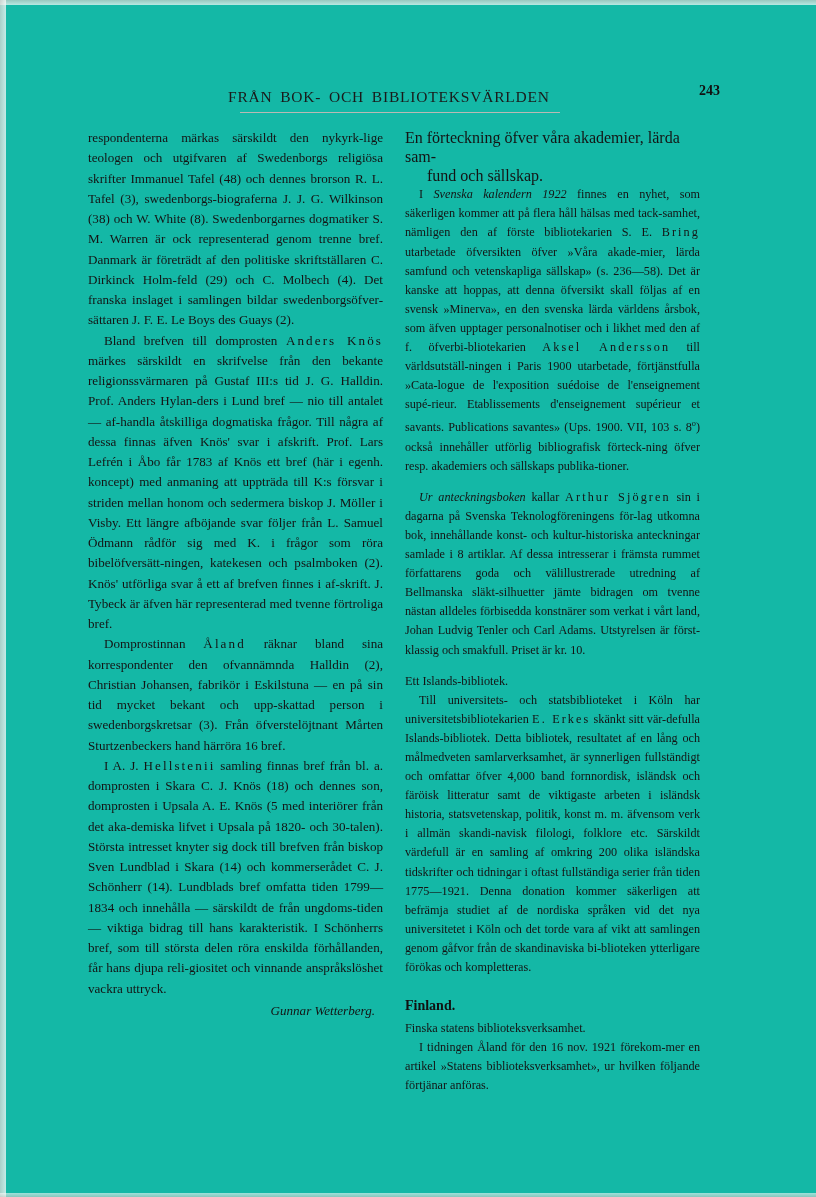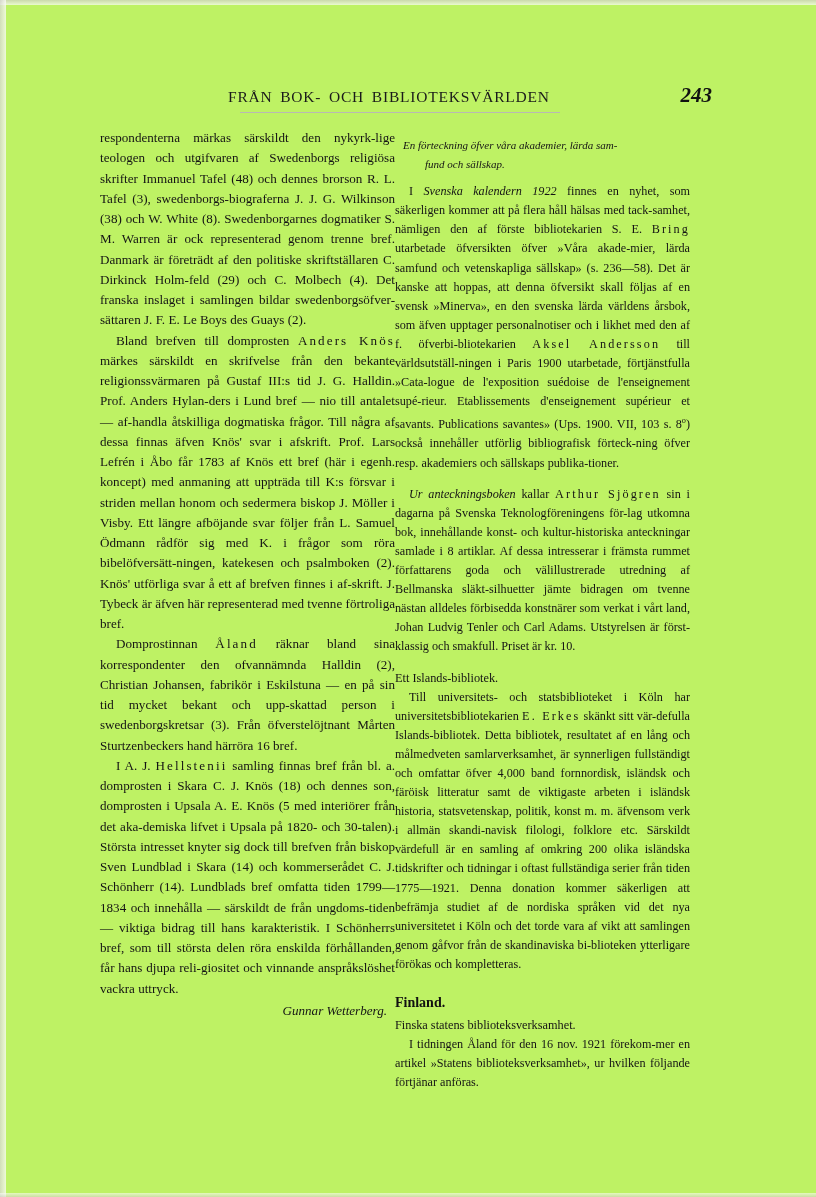--- a/index.html
+++ b/index.html
@@ -14,21 +14,21 @@
     font-family: "Liberation Serif", "DejaVu Serif", serif;
     color: #111111;
     overflow: hidden;
   }
 
   .page {
     position: absolute;
     left: 0; top: 0;
     width: 816px;
     height: 1197px;
-    background: #bef264;
+    background: #14b8a6;
   }
 
   
   .scan-edge-left {
     position: absolute;
     left: 0; top: 0;
     width: 6px; height: 1197px;
     background: linear-gradient(90deg, #d8d8d4 0%, #fdfdfc 100%);
     opacity: .75;
   }
@@ -60,43 +60,43 @@
     left: 140px;
     top: 0;
     font-size: 15.5px;
     letter-spacing: 0.8px;
     word-spacing: 3px;
     color: #1a1a1a;
     white-space: nowrap;
   }
   .rh-pageno {
     position: absolute;
-    right: 16px;
+    right: 8px;
     top: -5px;
-    font-size: 21px;
+    font-size: 14px;
     font-weight: bold;
     color: #111;
-    font-style: italic;
   }
   .rh-rule {
     position: absolute;
     left: 152px;
     top: 24px;
     width: 320px;
     height: 1px;
     background: #b9b9b4;
   }
 
   
   .columns {
     position: absolute;
-    left: 100px;
+    left: 88px;
     top: 128px;
     width: 612px;
     display: flex;
+    justify-content: space-between;
   }
   .col {
     width: 295px;
   }
 
   p.para {
     margin: 0;
     text-align: justify;
     text-justify: inter-word;
     font-size: 13.1px;
@@ -111,23 +111,22 @@
     margin: 0;
     text-align: justify;
     font-size: 12.2px;
     line-height: 19.1px;
     text-indent: 14px;
     color: #141414;
   }
 
   
   .ital-head {
-    margin: 8px;
-    font-style: italic;
-    font-size: 11px;
+    margin: 0;
+    font-size: 16px;
     line-height: 19.1px;
     text-align: left;
     text-indent: 0;
     color: #141414;
   }
   .ital-head .second-line {
     display: block;
     padding-left: 22px;
   }
 

